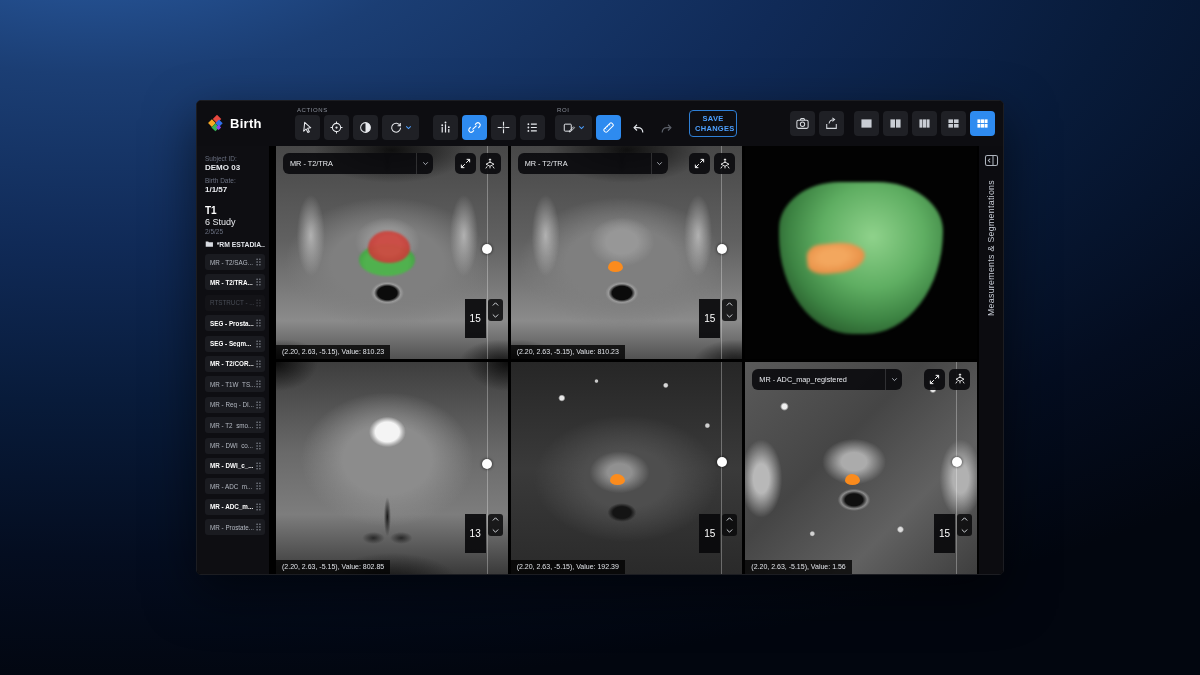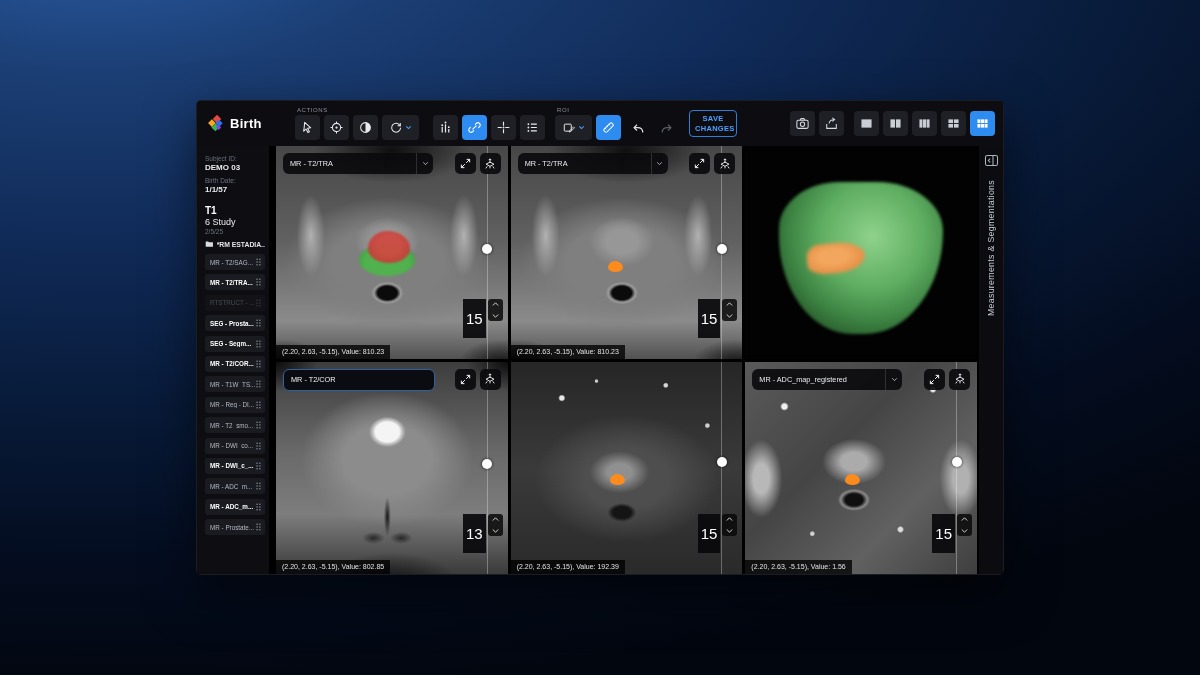--- a/index.html
+++ b/index.html
@@ -129,21 +129,21 @@
     height:22px; width:152px; background:#0a0c11; border:1.5px solid #30619f; border-radius:6px;
     color:#f0f2f5; font-size:7.3px; padding:0 7px; font-family:"Liberation Sans",sans-serif; outline:none;
   }
   .vp-iconbtn { width:21px; height:21px; background:rgba(11,11,14,.92); border-radius:5px;
     display:flex; align-items:center; justify-content:center; cursor:pointer; flex:0 0 auto; }
   .vp-slider { position:absolute; right:20px; top:0; bottom:0; width:1px; background:rgba(255,255,255,.3); }
   .vp-slider .dot { position:absolute; left:-4.5px; width:10px; height:10px; border-radius:50%; background:#fff; box-shadow:0 0 3px rgba(0,0,0,.8); }
   .vp-status { position:absolute; left:0; bottom:0; background:rgba(0,0,0,.78); color:#dfe2e7; font-size:7px; padding:3px 6px 4px; white-space:nowrap; }
   .vp-slice { position:absolute; right:5px; bottom:21px; display:flex; gap:2px; }
   .vp-slice .num { min-width:21px; height:39px; background:rgba(9,9,11,.92); border-radius:0;
-    color:#fff; font-size:15px; display:flex; align-items:center; justify-content:center; padding:0 3px; }
+    color:#fff; font-size:10px; display:flex; align-items:center; justify-content:center; padding:0 3px; }
   .vp-slice .steps { width:15px; height:22px; background:rgba(9,9,11,.85); border-radius:3px;
     display:flex; flex-direction:column; align-items:center; justify-content:space-between; padding:2px 0; }
   .vp-slice .steps div { display:flex; cursor:pointer; }
   
   .right-strip { flex:0 0 24px; margin-left:2px; background:#0c0c10; display:flex; flex-direction:column; align-items:center; padding-top:7px; }
   .collapse-btn { width:16px; height:15px; display:flex; align-items:center; justify-content:center; cursor:pointer; }
   .vert-title { margin-top:12px; writing-mode:vertical-rl; transform:rotate(180deg);
     font-size:8.8px; color:#c7ccd5; letter-spacing:.3px; white-space:nowrap; }
   svg { display:block; }
 </style>
@@ -603,110 +603,93 @@
             <div class="blob3d-lesion"></div>
           </div>
         </div>
       </div>
 
       <div class="vp vp-bottom-row">
         <div class="vp-img mri-cor"></div>
         <div class="vp-slider">
             <div class="dot" style="top:46%"></div>
           </div>
+        <div class="vp-slice">
+          <div class="num">13</div>
+          <div class="steps">
+            <div>
+                <svg width="9" height="6" viewBox="0 0 14 10">
+                  <path d="M2.5 7.5L7 3l4.5 4.5" fill="none" stroke="#d6d9de" stroke-width="1.6"></path>
+                </svg>
+              </div>
+            <div>
+                <svg width="9" height="6" viewBox="0 0 14 10">
+                  <path d="M2.5 2.5L7 7l4.5-4.5" fill="none" stroke="#d6d9de" stroke-width="1.6"></path>
+                </svg>
+              </div>
+          </div>
+        </div>
+        <div class="vp-status">(2.20, 2.63, -5.15), Value: 802.85</div>
+      </div>
+
+      <div class="vp vp-bottom-row">
+        <div class="vp-img mri-dwi"></div>
+        <div class="seg seg-orange"></div>
+        <div class="vp-slider">
+            <div class="dot" style="top:45%"></div>
+          </div>
+        <div class="vp-slice">
+          <div class="num">15</div>
+          <div class="steps">
+            <div>
+                <svg width="9" height="6" viewBox="0 0 14 10">
+                  <path d="M2.5 7.5L7 3l4.5 4.5" fill="none" stroke="#d6d9de" stroke-width="1.6"></path>
+                </svg>
+              </div>
+            <div>
+                <svg width="9" height="6" viewBox="0 0 14 10">
+                  <path d="M2.5 2.5L7 7l4.5-4.5" fill="none" stroke="#d6d9de" stroke-width="1.6"></path>
+                </svg>
+              </div>
+          </div>
+        </div>
+        <div class="vp-status">(2.20, 2.63, -5.15), Value: 192.39</div>
+      </div>
+
+      <div class="vp vp-bottom-row">
+        <div class="vp-img mri-adc"></div>
+        <div class="seg seg-orange"></div>
+        <div class="vp-slider">
+            <div class="dot" style="top:45%"></div>
+          </div>
         <div class="vp-head">
-          <input class="vp-input" readonly="" value="MR - T2/COR" style="">
+          <div class="vp-select">
+            <span class="sel-lbl">MR - ADC_map_registered</span>
+            <span class="chev">
+                <svg width="9" height="9" viewBox="0 0 13 13">
+                  <path d="M3.2 4.8l3.3 3.3 3.3-3.3" fill="none" stroke="#b6bac2" stroke-width="1.3"></path>
+                </svg>
+              </span>
+          </div>
           <div class="flex-sp"></div>
           <div class="vp-iconbtn">
             <svg width="13" height="13" viewBox="0 0 16 16" fill="none" stroke="#ffffff" stroke-width="1.2">
                 <path d="M9.4 2.9h3.7v3.7M12.9 3.1L8.8 7.2M6.6 13.1H2.9V9.4M3.1 12.9l4.1-4.1"></path>
               </svg>
           </div>
           <div class="vp-iconbtn">
             <svg width="14" height="14" viewBox="0 0 16 16" fill="none" stroke="#ffffff" stroke-width="1">
               <path d="M8 2.2v4.6"></path>
                 <path d="M6.6 3.5L8 2.1l1.4 1.4"></path>
               <path d="M8 5.8l4.5 2.4L8 10.6 3.5 8.2z"></path>
               <path d="M4.8 10.7L3.2 13M11.2 10.7l1.6 2.3M8 10.6V13"></path>
             </svg>
           </div>
         </div>
         <div class="vp-slice">
-          <div class="num">13</div>
-          <div class="steps">
-            <div>
-                <svg width="9" height="6" viewBox="0 0 14 10">
-                  <path d="M2.5 7.5L7 3l4.5 4.5" fill="none" stroke="#d6d9de" stroke-width="1.6"></path>
-                </svg>
-              </div>
-            <div>
-                <svg width="9" height="6" viewBox="0 0 14 10">
-                  <path d="M2.5 2.5L7 7l4.5-4.5" fill="none" stroke="#d6d9de" stroke-width="1.6"></path>
-                </svg>
-              </div>
-          </div>
-        </div>
-        <div class="vp-status">(2.20, 2.63, -5.15), Value: 802.85</div>
-      </div>
-
-      <div class="vp vp-bottom-row">
-        <div class="vp-img mri-dwi"></div>
-        <div class="seg seg-orange"></div>
-        <div class="vp-slider">
-            <div class="dot" style="top:45%"></div>
-          </div>
-        <div class="vp-slice">
-          <div class="num">15</div>
-          <div class="steps">
-            <div>
-                <svg width="9" height="6" viewBox="0 0 14 10">
-                  <path d="M2.5 7.5L7 3l4.5 4.5" fill="none" stroke="#d6d9de" stroke-width="1.6"></path>
-                </svg>
-              </div>
-            <div>
-                <svg width="9" height="6" viewBox="0 0 14 10">
-                  <path d="M2.5 2.5L7 7l4.5-4.5" fill="none" stroke="#d6d9de" stroke-width="1.6"></path>
-                </svg>
-              </div>
-          </div>
-        </div>
-        <div class="vp-status">(2.20, 2.63, -5.15), Value: 192.39</div>
-      </div>
-
-      <div class="vp vp-bottom-row">
-        <div class="vp-img mri-adc"></div>
-        <div class="seg seg-orange"></div>
-        <div class="vp-slider">
-            <div class="dot" style="top:45%"></div>
-          </div>
-        <div class="vp-head">
-          <div class="vp-select">
-            <span class="sel-lbl">MR - ADC_map_registered</span>
-            <span class="chev">
-                <svg width="9" height="9" viewBox="0 0 13 13">
-                  <path d="M3.2 4.8l3.3 3.3 3.3-3.3" fill="none" stroke="#b6bac2" stroke-width="1.3"></path>
-                </svg>
-              </span>
-          </div>
-          <div class="flex-sp"></div>
-          <div class="vp-iconbtn">
-            <svg width="13" height="13" viewBox="0 0 16 16" fill="none" stroke="#ffffff" stroke-width="1.2">
-                <path d="M9.4 2.9h3.7v3.7M12.9 3.1L8.8 7.2M6.6 13.1H2.9V9.4M3.1 12.9l4.1-4.1"></path>
-              </svg>
-          </div>
-          <div class="vp-iconbtn">
-            <svg width="14" height="14" viewBox="0 0 16 16" fill="none" stroke="#ffffff" stroke-width="1">
-              <path d="M8 2.2v4.6"></path>
-                <path d="M6.6 3.5L8 2.1l1.4 1.4"></path>
-              <path d="M8 5.8l4.5 2.4L8 10.6 3.5 8.2z"></path>
-              <path d="M4.8 10.7L3.2 13M11.2 10.7l1.6 2.3M8 10.6V13"></path>
-            </svg>
-          </div>
-        </div>
-        <div class="vp-slice">
           <div class="num">15</div>
           <div class="steps">
             <div>
                 <svg width="9" height="6" viewBox="0 0 14 10">
                   <path d="M2.5 7.5L7 3l4.5 4.5" fill="none" stroke="#d6d9de" stroke-width="1.6"></path>
                 </svg>
               </div>
             <div>
                 <svg width="9" height="6" viewBox="0 0 14 10">
                   <path d="M2.5 2.5L7 7l4.5-4.5" fill="none" stroke="#d6d9de" stroke-width="1.6"></path>

